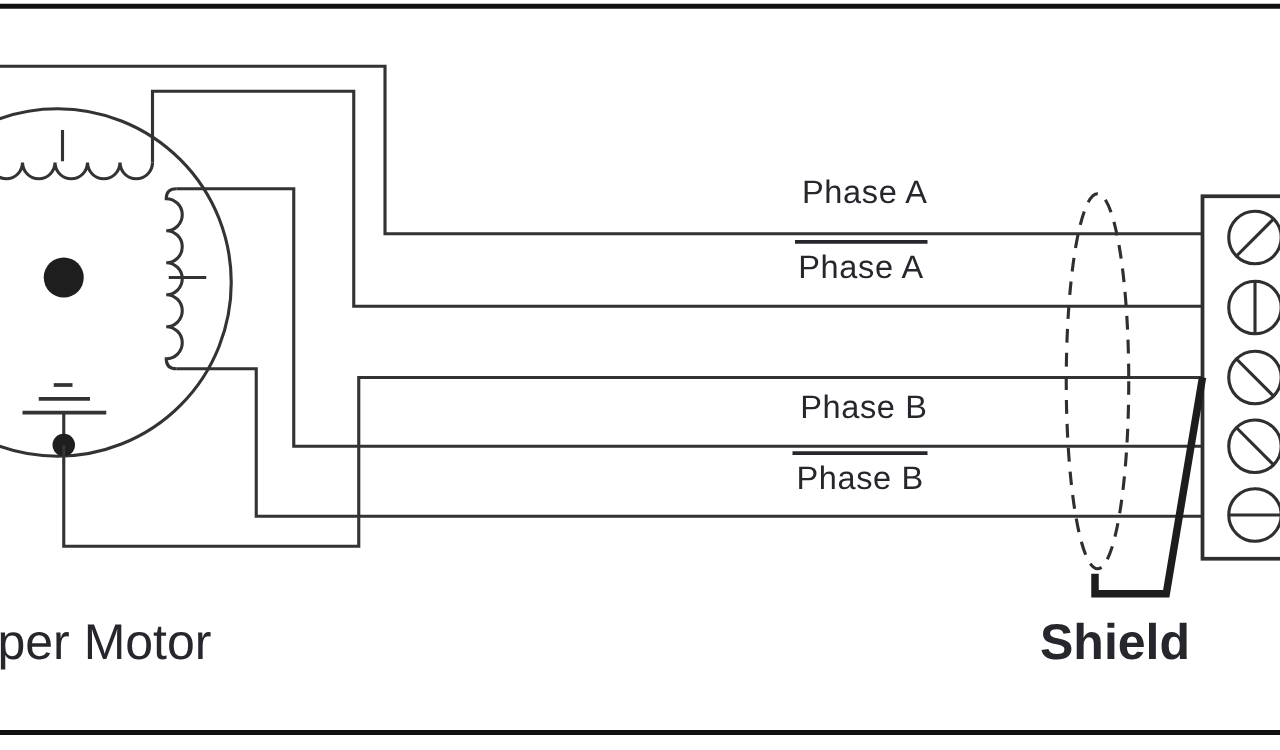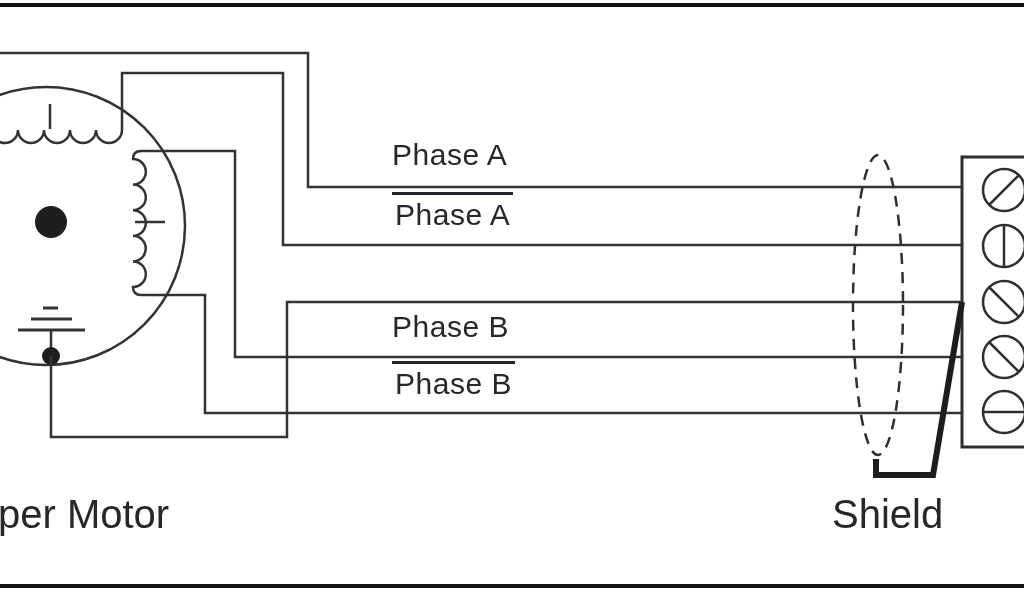--- a/index.html
+++ b/index.html
@@ -1,28 +1,28 @@
 <!DOCTYPE html>
 <html><head>
 <meta charset="utf-8">
 <style>
   html,body{margin:0;padding:0;background:#ffffff;}
   body{width:1024px;height:600px;position:relative;overflow:hidden;
        font-family:"Liberation Sans", sans-serif;}
   .stage{position:absolute;inset:0;}
   svg{position:absolute;left:0;top:0;}
-  .wlabel{position:absolute;left:392px;width:350px;
-          font-size:30px;line-height:1;color:#26262d;letter-spacing:0.5px;
+  .wlabel{position:absolute;left:392px;width:350px;text-align:right;
+          font-size:26px;line-height:1;color:#26262d;letter-spacing:0.5px;
           white-space:nowrap;}
   .wlabel .neg{display:inline-block;border-top:3px solid #26262d;
                padding:5px 3px 0 3px;}
   .caption{position:absolute;font-size:40px;line-height:1;color:#26262d;
            white-space:nowrap;}
   #cap-motor{left:-2px;top:494px;}
-  #cap-shield{left:832px;top:494px;}
+  #cap-shield{left:832px;top:494px;font-weight:bold;}
 </style>
 </head>
 <body>
 
 <div class="stage">
 
   <svg width="1024" height="600" viewBox="0 0 1024 600">
 
     <line x1="0" y1="5" x2="1024" y2="5" stroke="#111" stroke-width="4"></line>
     <line x1="0" y1="586" x2="1024" y2="586" stroke="#111" stroke-width="4"></line>

